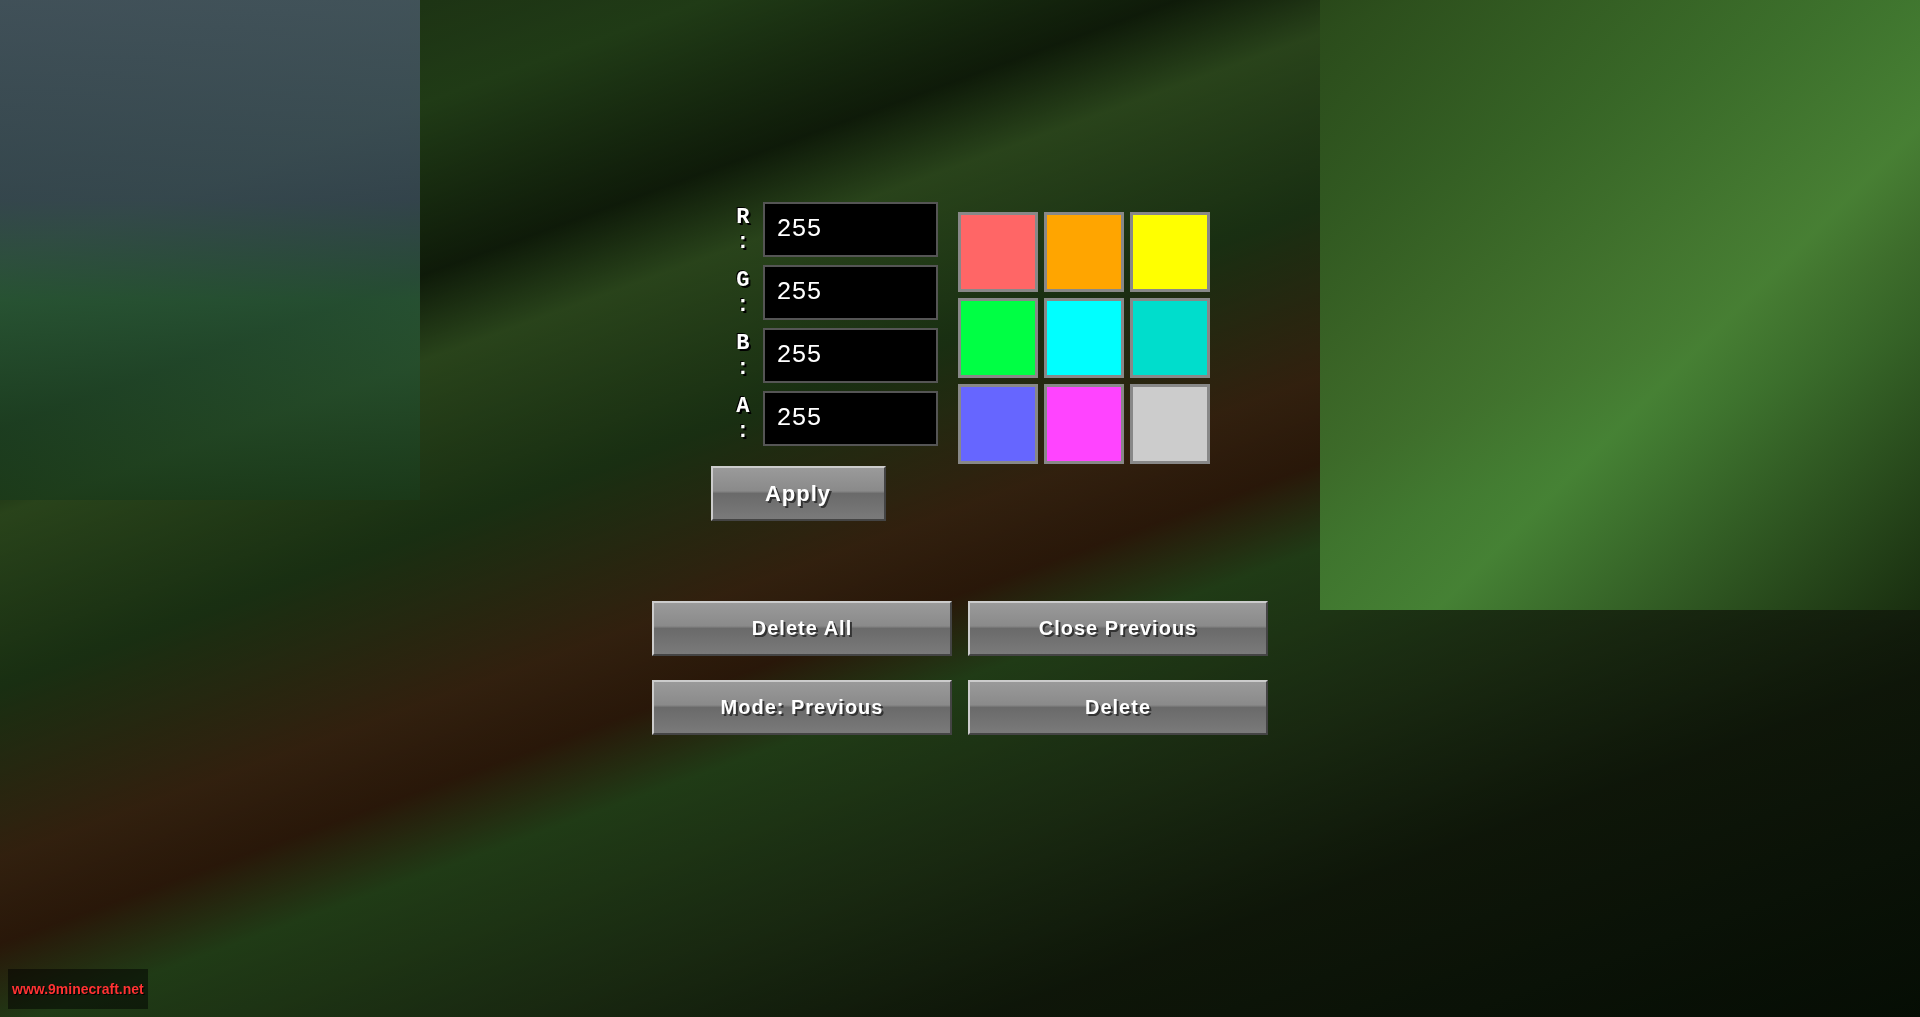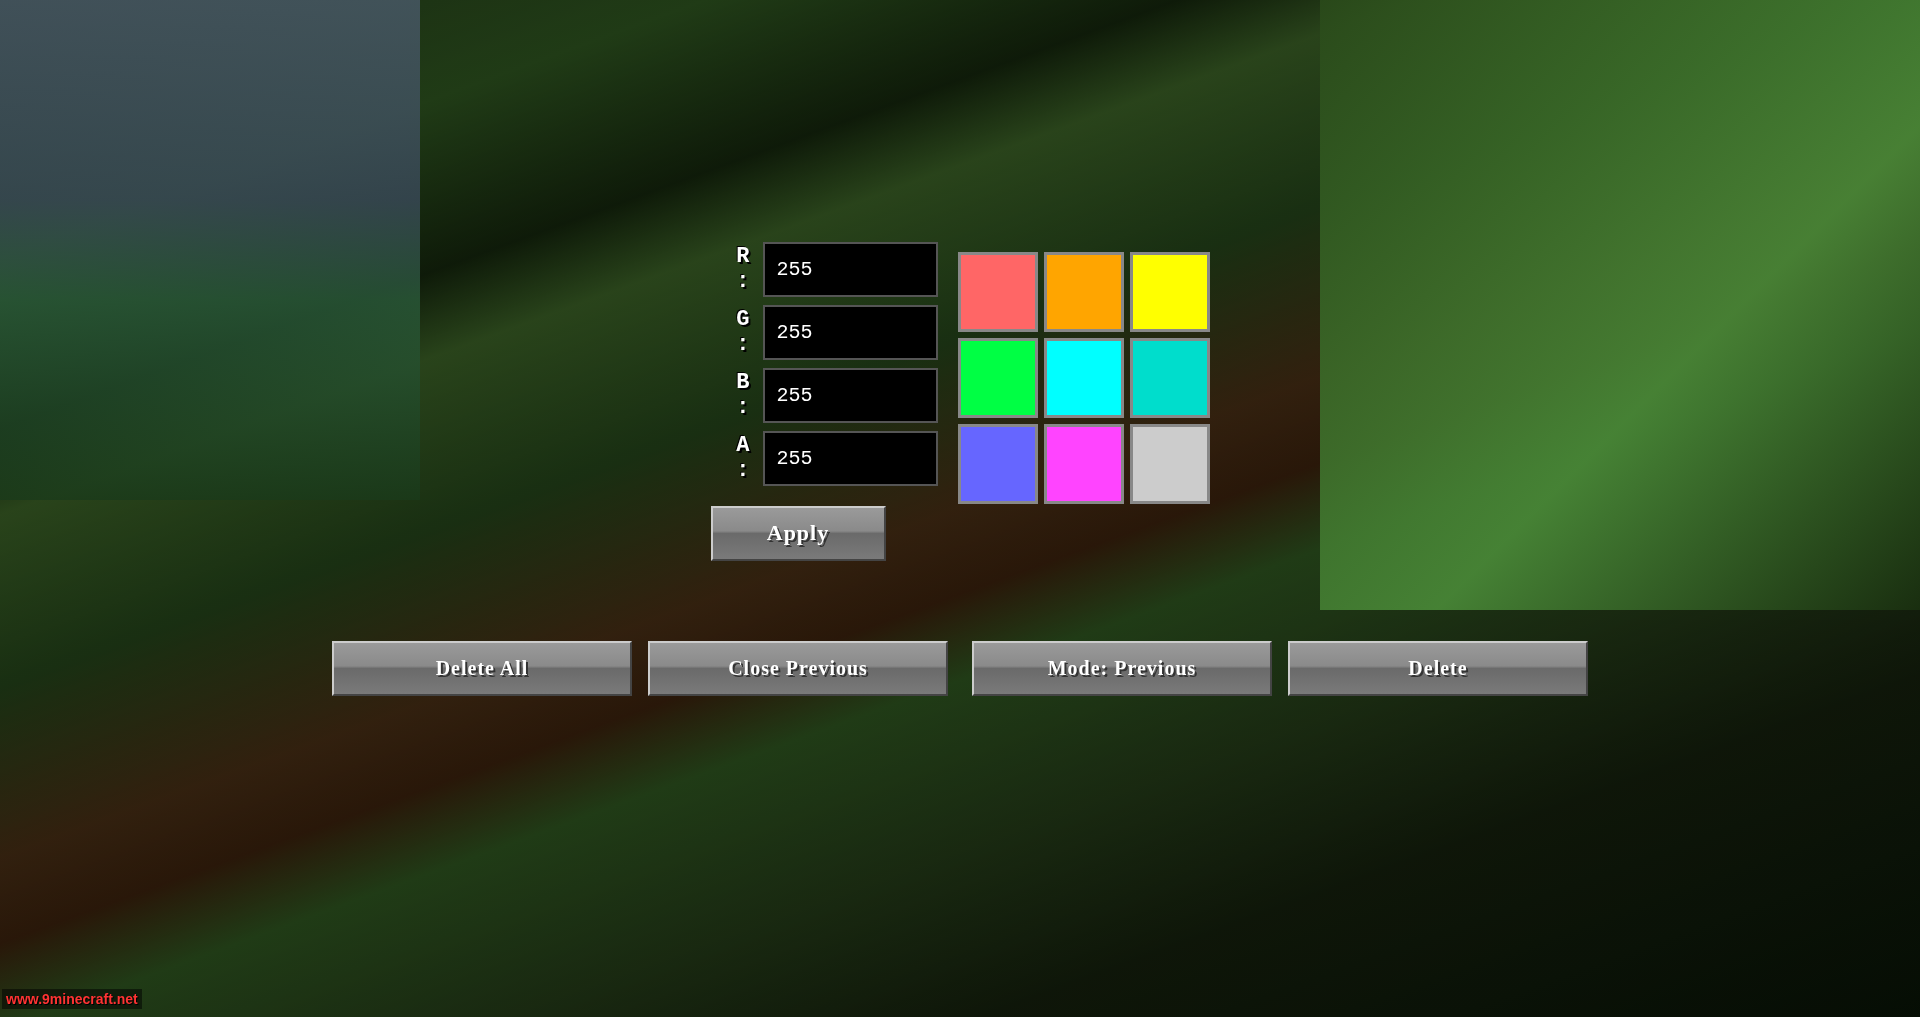--- a/index.html
+++ b/index.html
@@ -92,21 +92,21 @@
       text-shadow: 2px 2px 0px #000, -1px -1px 0px #000;
       width: 40px;
       text-align: right;
       letter-spacing: 1px;
     }
 
     .channel-input {
       background: #000000;
       border: 2px solid #555;
       color: #ffffff;
-      font-size: 20px;
+      font-size: 25px;
       font-family: 'Courier New', monospace;
       padding: 8px 12px;
       width: 175px;
       height: 55px;
       outline: none;
       text-shadow: 1px 1px 0 #000;
     }
 
     #color-swatches {
       display: grid;
@@ -129,66 +129,66 @@
       justify-content: center;
     }
 
     .mc-button {
       background: linear-gradient(180deg, #9a9a9a 0%, #8a8a8a 45%, #6a6a6a 50%, #7a7a7a 100%);
       border-top: 2px solid #ccc;
       border-left: 2px solid #ccc;
       border-right: 2px solid #444;
       border-bottom: 2px solid #444;
       color: #ffffff;
-      font-family: Liberation Serif, serif;
+      font-family: Liberation Sans, sans-serif;
       font-size: 20px;
       font-weight: bold;
       text-shadow: 2px 2px 0px #333;
       cursor: pointer;
       padding: 10px 20px;
       letter-spacing: 1px;
       text-align: center;
     }
 
     #apply-btn {
       width: 175px;
       height: 55px;
       font-size: 22px;
     }
 
     #bottom-buttons {
       margin-top: 80px;
       display: flex;
-      flex-direction: row;
+      flex-direction: column;
       gap: 24px;
       align-items: center;
     }
 
     .bottom-row {
       display: flex;
       gap: 16px;
     }
 
     .bottom-btn {
       width: 300px;
       height: 55px;
       font-size: 20px;
     }
 
     #watermark {
       position: absolute;
       bottom: 8px;
-      left: 2px;
+      left: 8px;
       color: #ff3333;
       font-size: 14px;
       font-family: Arial, sans-serif;
       font-weight: bold;
       text-shadow: 1px 1px 0 #000;
       background: rgba(0,0,0,0.5);
-      padding: 2px 4px;
+      padding: 12px 4px;
     }
   </style>
 </head>
 <body>
 
 <div id="bg"></div>
 
 <div id="ui-overlay">
   <div id="panel">
 

